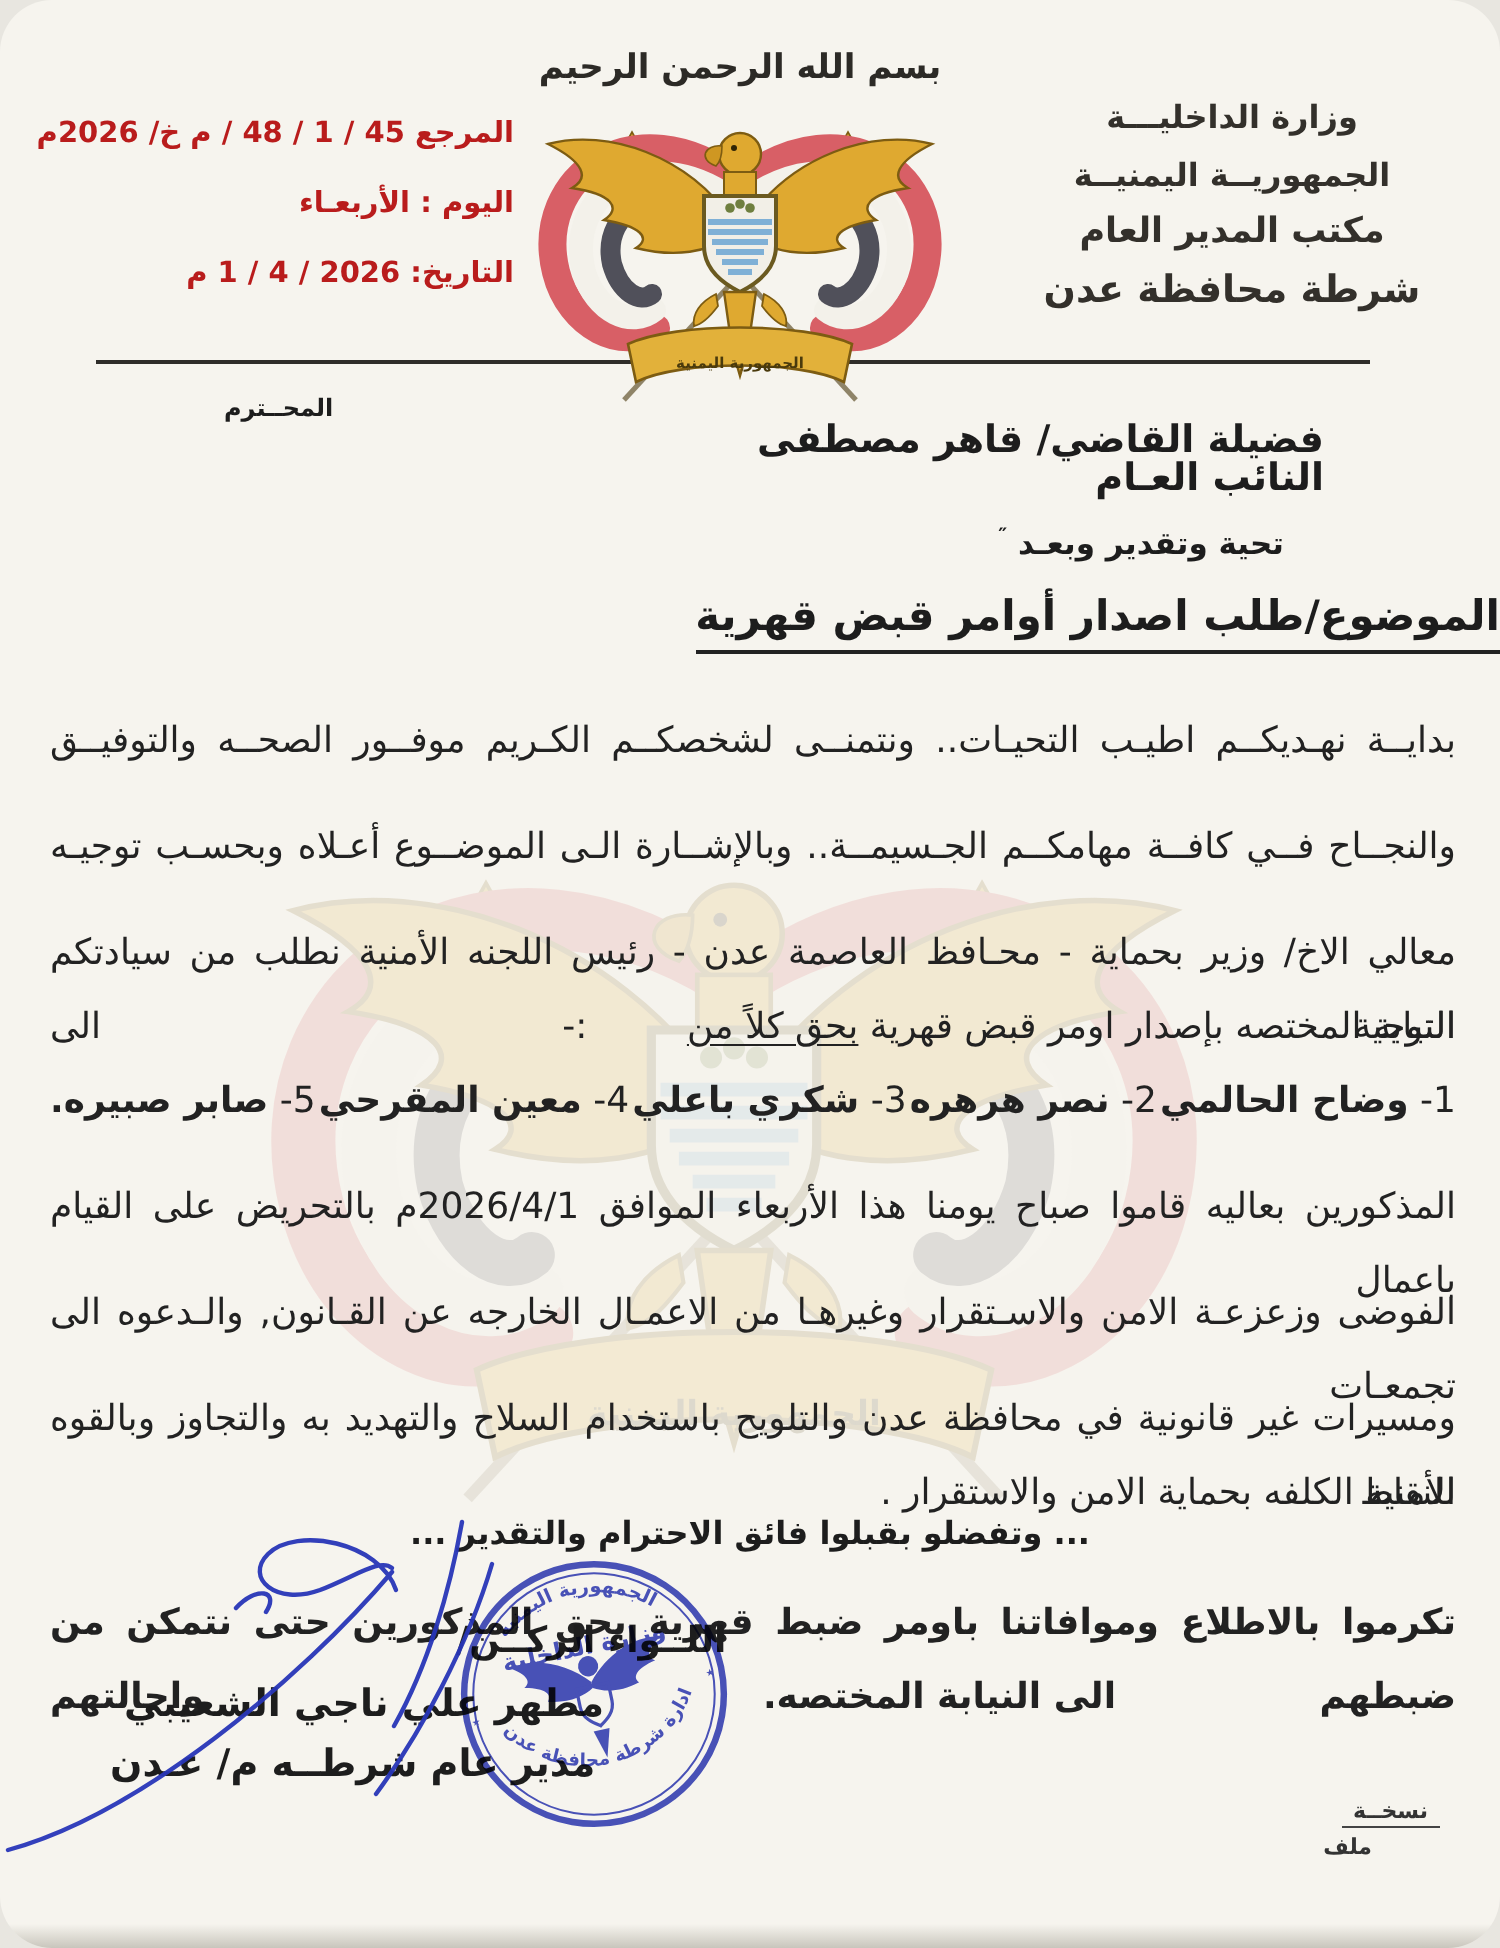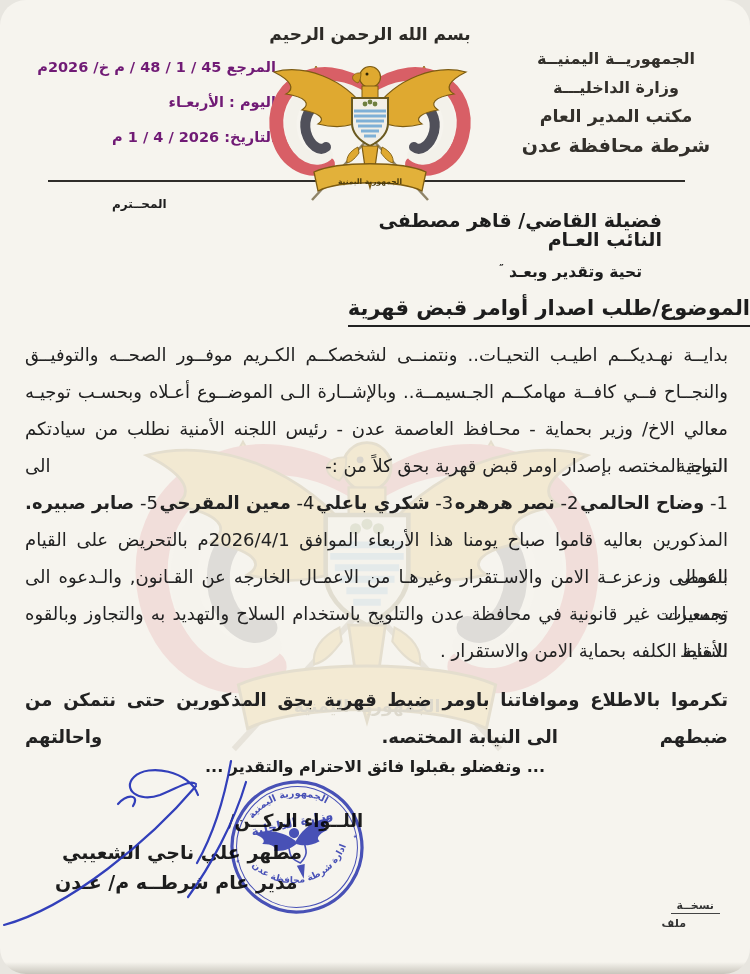--- a/index.html
+++ b/index.html
@@ -15,43 +15,43 @@
   }
   
   .bismillah{position:absolute;top:24px;left:252px;width:236px;text-align:center;
     font-size:17px;font-weight:700;color:#2c2a26;}
   .emblem-top{position:absolute;top:44px;left:252px;width:236px;height:162px;z-index:3;}
   .hdr-right{position:absolute;top:44px;right:8px;width:252px;text-align:center;
     direction:rtl;color:#33302b;}
   .hdr-right .hl{font-weight:700;line-height:29px;font-size:16px;}
   .hdr-right .hl3{font-size:19px;}
   .hdr-right .hl4{font-size:17.5px;}
-  .hdr-left{position:absolute;top:56px;left:36px;width:240px;direction:rtl;text-align:right;
-    font-size:14.5px;font-weight:700;color:#701a75;}
+  .hdr-left{position:absolute;top:56px;left:17px;width:240px;direction:rtl;text-align:right;
+    font-size:14.5px;font-weight:700;color:#b91c1c;}
   .hdr-left .row{margin-bottom:12px;line-height:23px;}
   .rule{position:absolute;top:180px;left:48px;width:637px;height:2px;background:#2f2d2a;}
   
   .watermark{position:absolute;left:96px;top:390px;width:542px;height:374px;opacity:.14;z-index:0;}
   
   .addr1{position:absolute;top:193px;right:88px;font-size:19px;font-weight:700;direction:rtl;margin-top:16px;}
   .honorific{position:absolute;top:197px;left:112px;font-size:12px;font-weight:700;}
   .addr2{position:absolute;top:228px;right:88px;font-size:19px;font-weight:700;direction:rtl;}
   .greeting{position:absolute;top:263px;right:108px;font-size:15.5px;font-weight:600;direction:rtl;}
   .greeting .marks{font-size:10px;vertical-align:top;}
   
   .subject{position:absolute;top:296px;left:0;right:0;text-align:right;z-index:1;}
   .subject span{display:inline-block;font-size:21px;font-weight:800;
     border-bottom:2px solid #222;padding-bottom:5px;direction:rtl;}
   
   .body-block{position:absolute;top:336px;left:25px;width:703px;direction:rtl;
     font-size:18px;color:#222;z-index:1;}
   .bline{height:37px;line-height:37px;white-space:nowrap;}
-  .jline{text-align:justify;text-align-last:justify;white-space:normal;}
+  .jline{text-align:justify;text-align-last:justify;white-space:normal;margin-top:16px;}
   .lastline{text-align:right;}
-  .u{text-underline-offset:3px;}
+  .u{text-decoration:underline;text-underline-offset:3px;margin-left:44px;}
   .names{display:flex;justify-content:space-between;direction:rtl;height:37px;line-height:37px;}
   .names .nm{font-weight:700;}
   .req{font-weight:700;}
   .req-last{text-align:right;padding-right:170px;font-weight:700;}
   .closing{position:absolute;top:757px;left:0;right:0;text-align:center;
     font-size:16px;font-weight:700;direction:rtl;z-index:1;}
   
   .sig-title{position:absolute;top:810px;left:228px;font-size:18px;font-weight:700;direction:rtl;z-index:2;}
   .sig-name{position:absolute;top:841px;left:62px;font-size:19px;font-weight:700;direction:rtl;z-index:2;}
   .sig-role{position:absolute;top:871px;left:55px;font-size:19px;font-weight:700;direction:rtl;z-index:2;}
@@ -121,22 +121,22 @@
       </g>
     </defs>
   </svg>
 
   <div class="bismillah">بسم الله الرحمن الرحيم</div>
   <svg class="emblem-top" viewBox="0 0 236 162">
     <use href="#emblem-g"></use>
   </svg>
 
   <div class="hdr-right">
+    <div class="hl hl2">وزارة الداخليـــة</div>
     <div class="hl hl1">الجمهوريــة اليمنيــة</div>
-    <div class="hl hl2">وزارة الداخليـــة</div>
     <div class="hl hl4">مكتب المدير العام</div>
     <div class="hl hl3">شرطة محافظة عدن</div>
   </div>
 
   <div class="hdr-left">
     <div class="row">
       <span>المرجع</span>
       <bdo dir="ltr">48 / 1 / 45</bdo>
       <span>/ م خ/ 2026م</span>
     </div>

